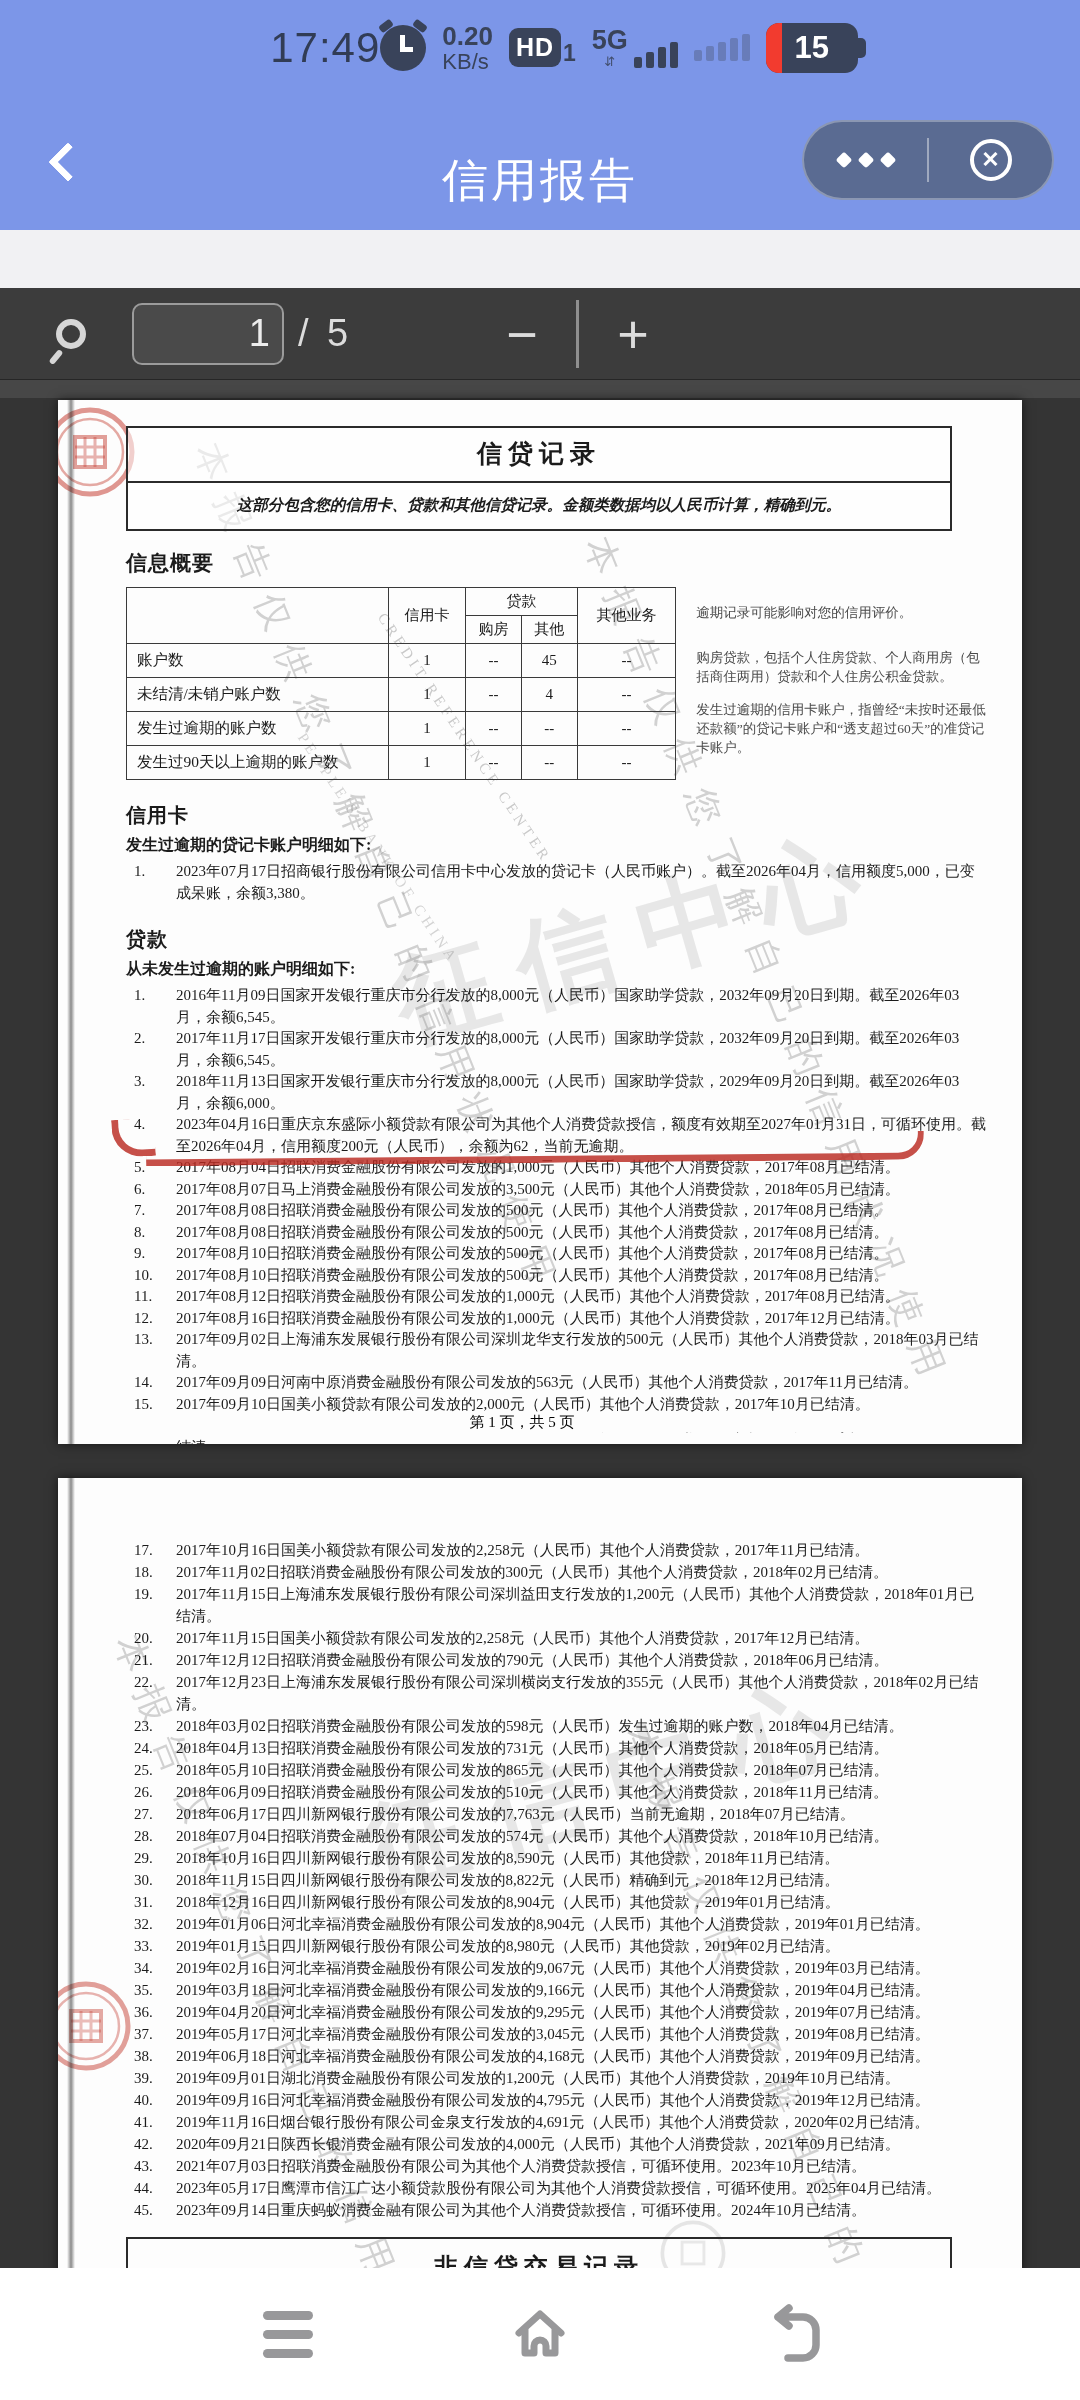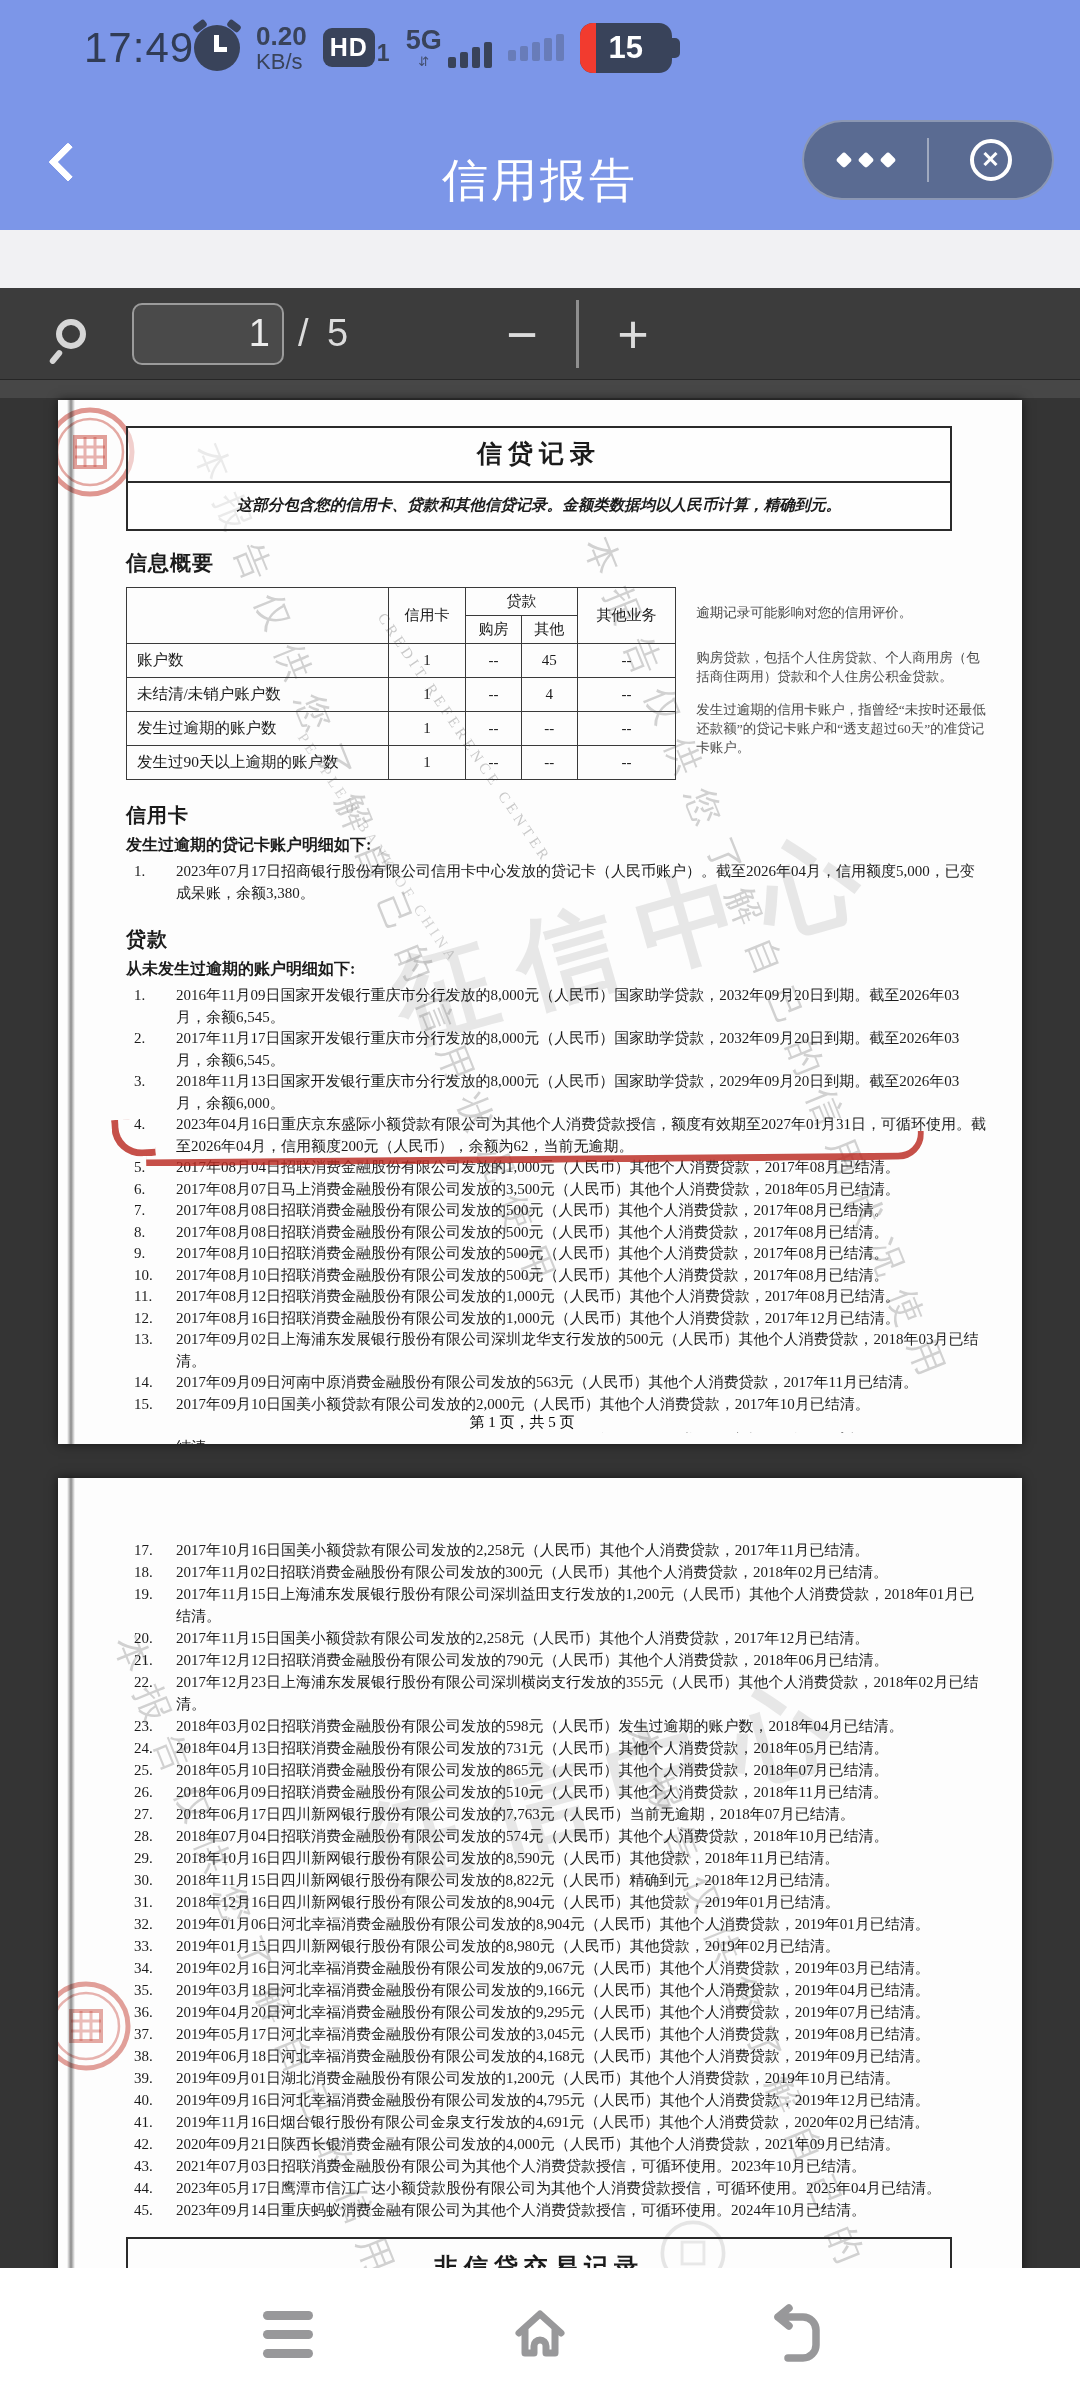--- a/index.html
+++ b/index.html
@@ -1,21 +1,21 @@
 <!DOCTYPE html>
 <html><head>
 <meta charset="utf-8">
 <style>
   * { margin:0; padding:0; box-sizing:border-box; }
   html,body { width:1080px; height:2400px; overflow:hidden; background:#000; }
   body { position:relative; font-family:"Liberation Sans", sans-serif; }
 
   
   .statusbar { position:absolute; left:0; top:0; width:1080px; height:96px; background:#7c96e8;
-    display:flex; align-items:center; justify-content:flex-start; padding:0 28px 0 84px; }
+    display:flex; align-items:center; justify-content:center; padding:0 28px 0 84px; }
   .sb-time { font-size:42px; color:#313c55; font-weight:500; letter-spacing:1px; }
   .sb-right { display:flex; align-items:center; gap:16px; }
   .alarm { width:46px; height:46px; border-radius:50%; background:#39435a; position:relative; }
   .alarm::before { content:""; position:absolute; left:20px; top:10px; width:5px; height:16px; background:#fff; }
   .alarm::after { content:""; position:absolute; left:20px; top:22px; width:13px; height:5px; background:#fff; }
   .alarm .ear { position:absolute; width:14px; height:8px; background:#39435a; border-radius:3px; top:-3px; }
   .alarm .ear.l { left:-1px; transform:rotate(-38deg); }
   .alarm .ear.r { right:-1px; transform:rotate(38deg); }
   .netspeed { display:flex; flex-direction:column; align-items:flex-start; line-height:1.05; color:#39435a; }
   .netspeed .v { font-size:26px; font-weight:600; }

